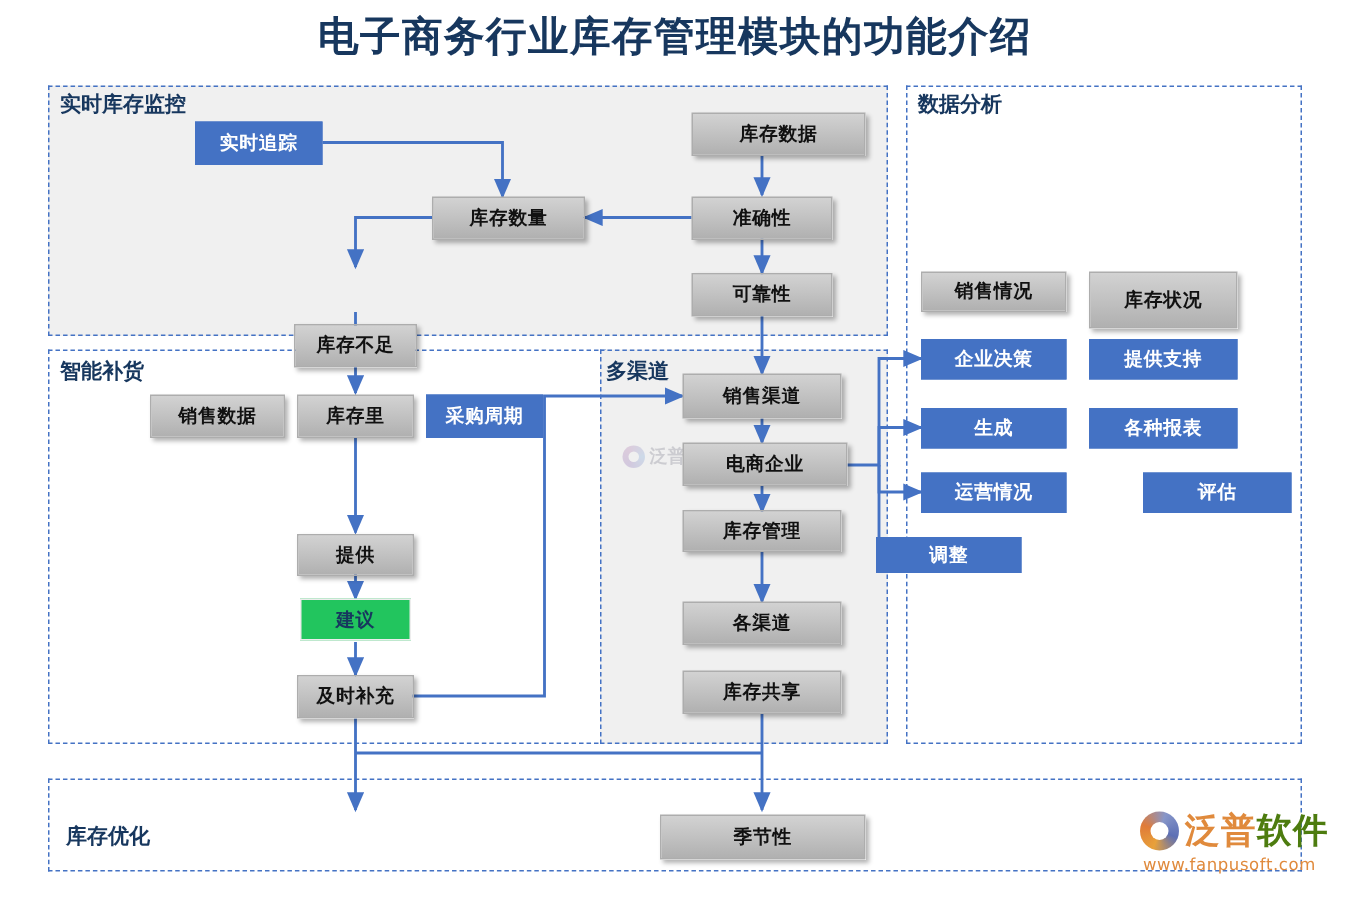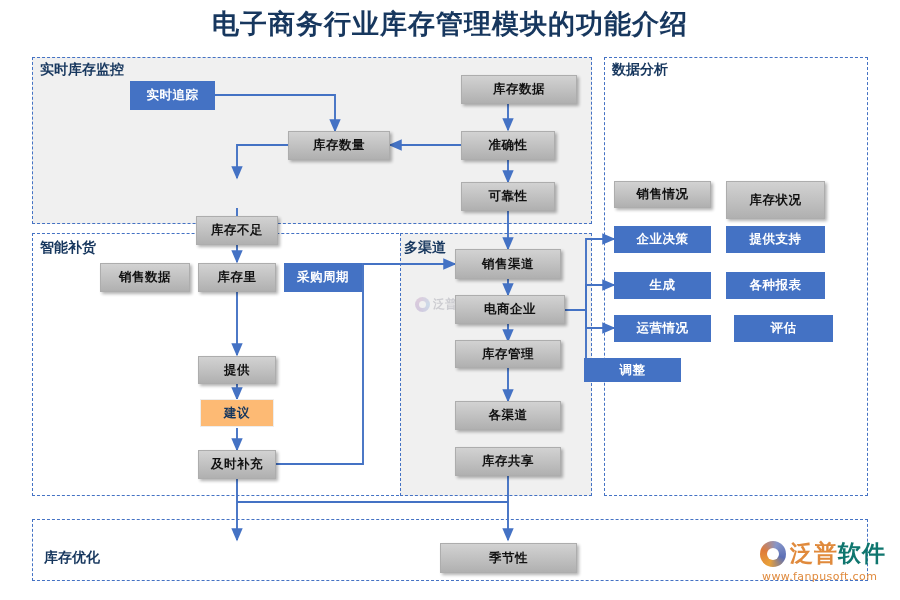--- a/index.html
+++ b/index.html
@@ -51,21 +51,21 @@
     color:#111111;
     border:1px solid #ADADAD;
     box-shadow:2px 2px 3px rgba(0,0,0,.30);
   }
   .node.blue{
     background:#4472C4;
     color:#FFFFFF;
     border:1px solid #4472C4;
   }
   .node.light{
-    background:#fdba74;
+    background:#22c55e;
     color:#17375E;
     border:1px solid #EDEDED;
   }
 
   
   .svg-layer{position:absolute;left:0;top:0;width:900px;height:600px;z-index:3;}
 
   
   .wm-center{
     position:absolute;left:415px;top:296px;
@@ -98,21 +98,21 @@
   }
   .logo-mark::after{
     content:"";position:absolute;left:7px;top:7px;width:12px;height:12px;
     border-radius:50%;background:#ffffff;
   }
   .logo-name{
     font-size:23px;font-weight:bold;color:#E08A3C;
     font-family:"DejaVu Sans","Liberation Sans",sans-serif;
     letter-spacing:1px;
   }
-  .logo-name .b{color:#0f766e;margin-top:40px;}
+  .logo-name .b{color:#4d7c0f;margin-top:40px;}
   .logo-url{
     font-size:11px;color:#E08A3C;margin-top:1px;margin-left:2px;
     font-family:"DejaVu Sans","Liberation Sans",sans-serif;
     letter-spacing:.4px;
   }
 </style>
 </head>
 <body>
 
 <div id="stage">
@@ -213,21 +213,21 @@
   <div class="node grey" style="left:614px;top:181px;width:97px;height:27px;">销售情况</div>
   <div class="node grey" style="left:726px;top:181px;width:99px;height:38px;">库存状况</div>
 
   <div class="node blue" style="left:614px;top:226px;width:97px;height:27px;">企业决策</div>
   <div class="node blue" style="left:726px;top:226px;width:99px;height:27px;">提供支持</div>
 
   <div class="node blue" style="left:614px;top:272px;width:97px;height:27px;">生成</div>
   <div class="node blue" style="left:726px;top:272px;width:99px;height:27px;">各种报表</div>
 
   <div class="node blue" style="left:614px;top:315px;width:97px;height:27px;">运营情况</div>
-  <div class="node blue" style="left:734px;top:315px;width:99px;height:27px;">评估</div>
+  <div class="node blue" style="left:762px;top:315px;width:99px;height:27px;">评估</div>
 
   <div class="node blue" style="left:584px;top:358px;width:97px;height:24px;">调整</div>
 
   <div class="node grey" style="left:440px;top:543px;width:137px;height:30px;">季节性</div>
 
   <div class="logo">
     <div class="logo-row">
       <div class="logo-mark"></div>
       <div class="logo-name"><span>泛普</span><span class="b">软件</span></div>
     </div>

